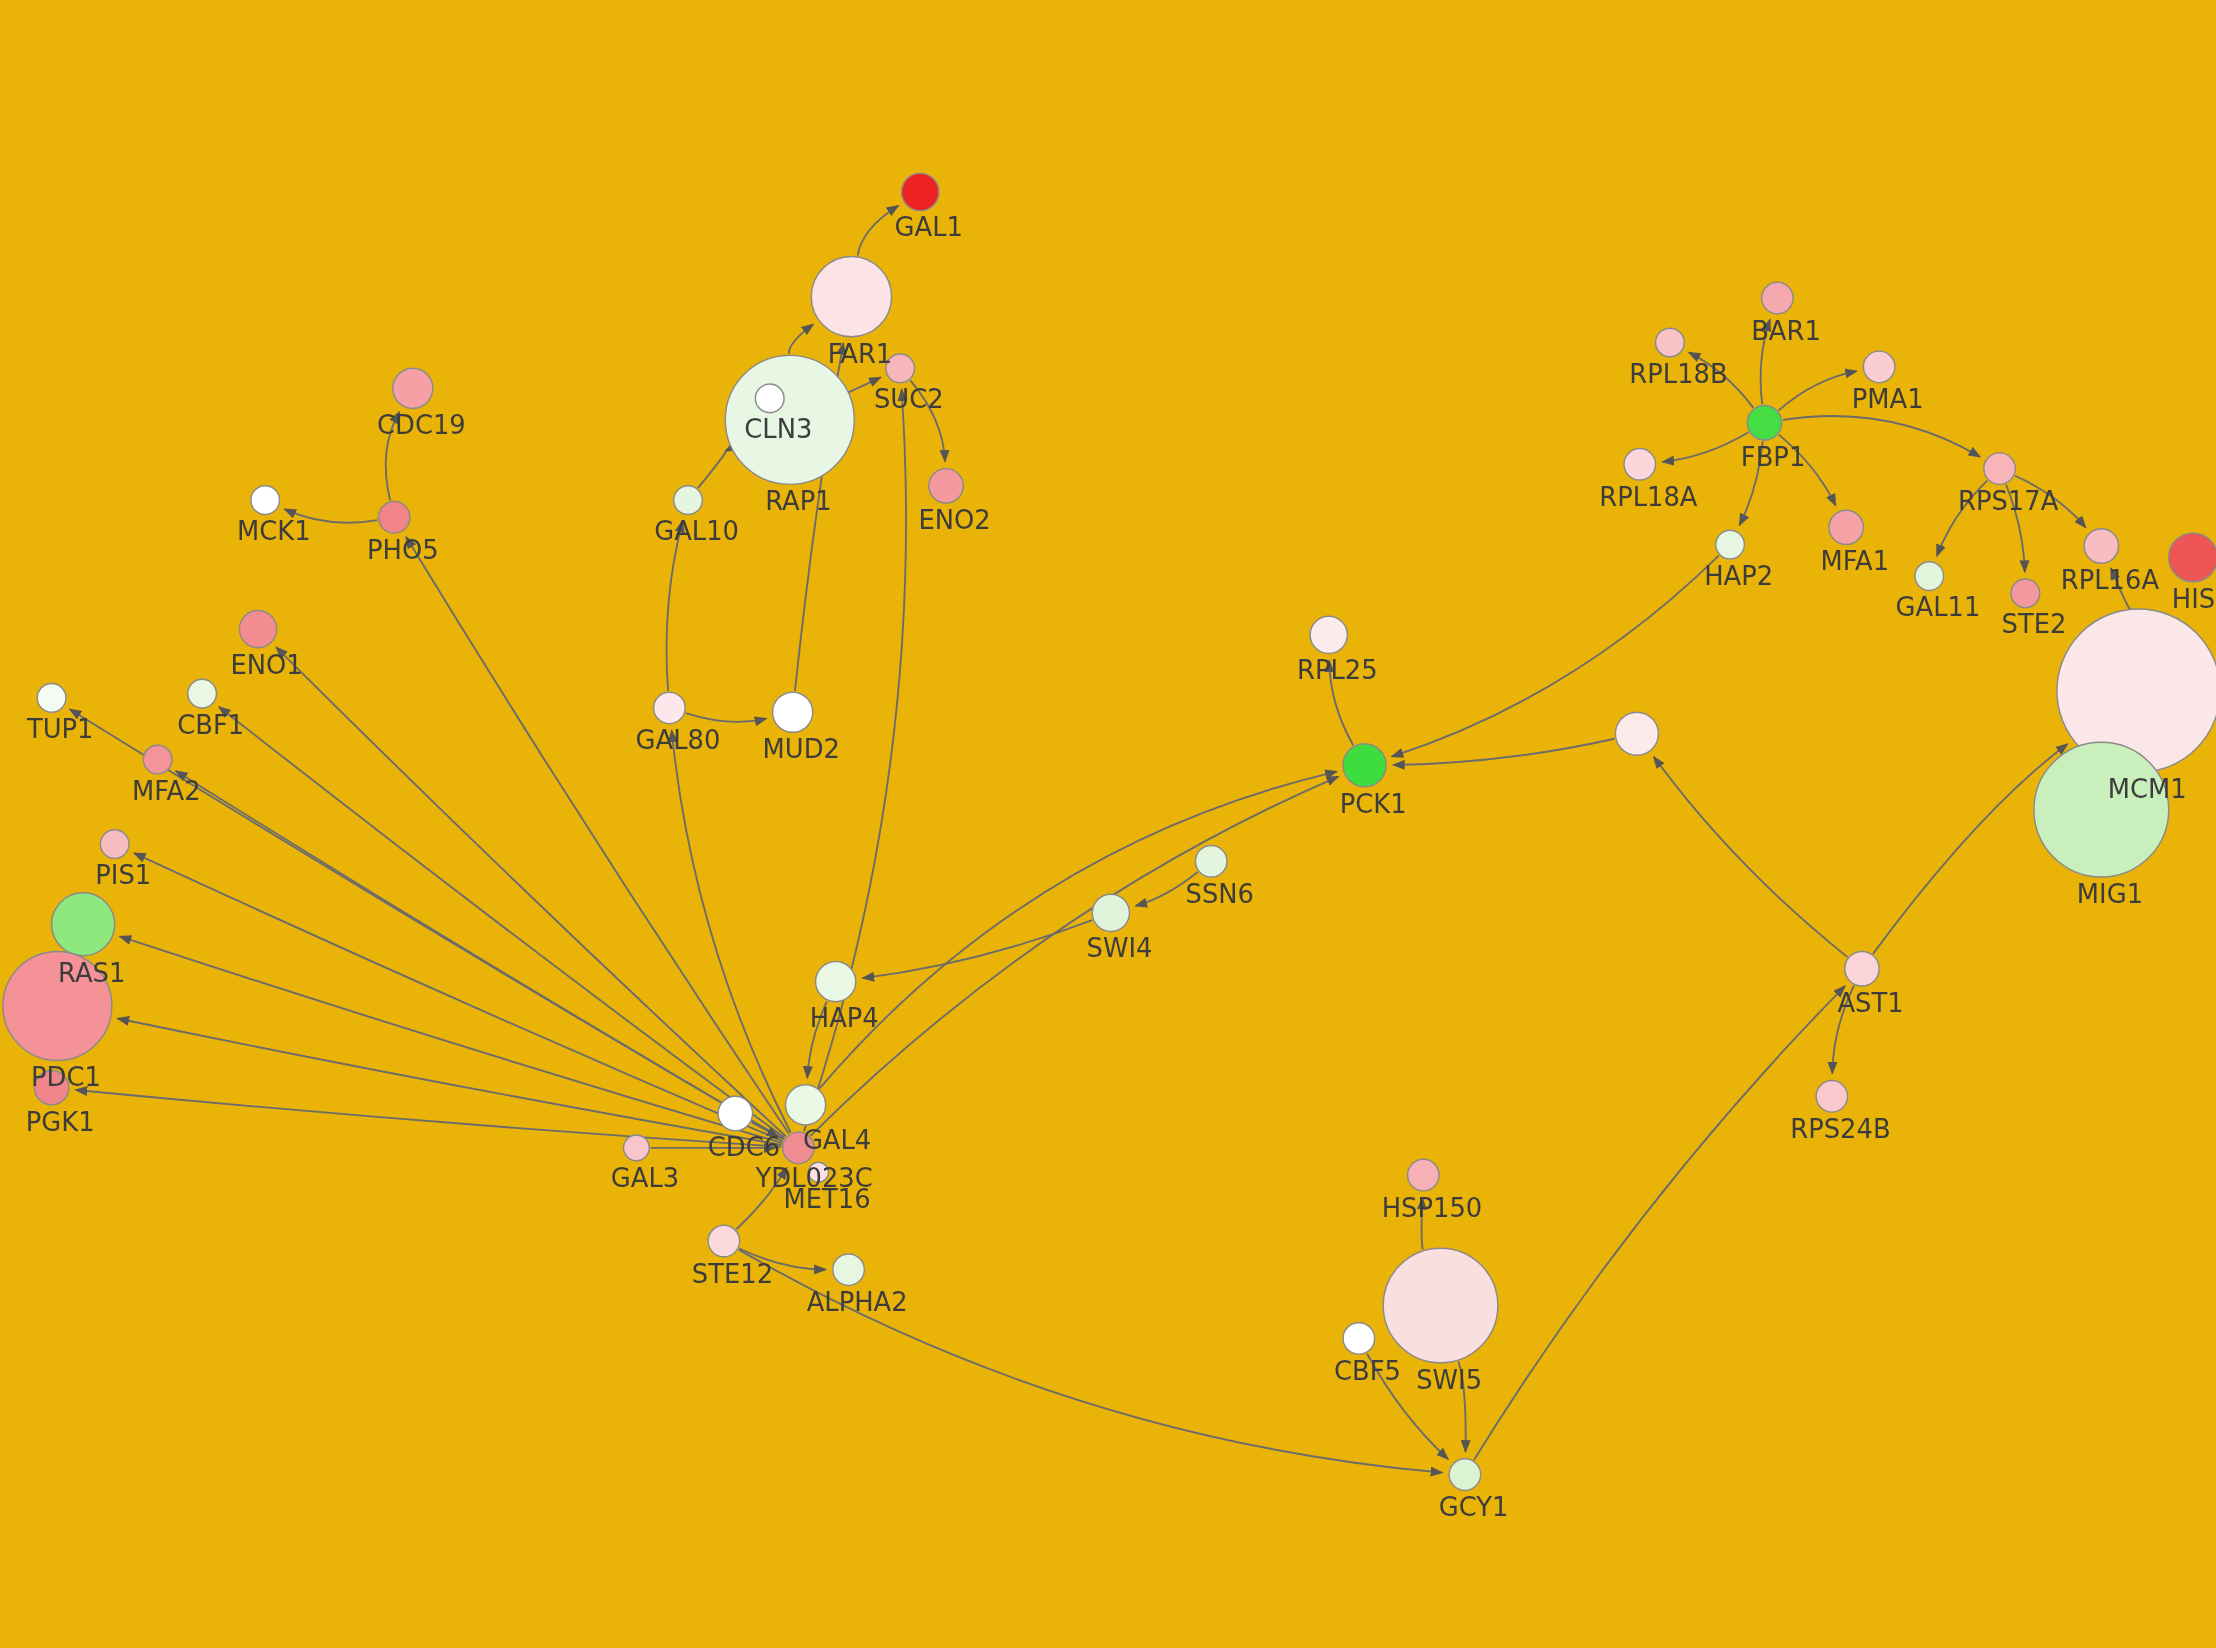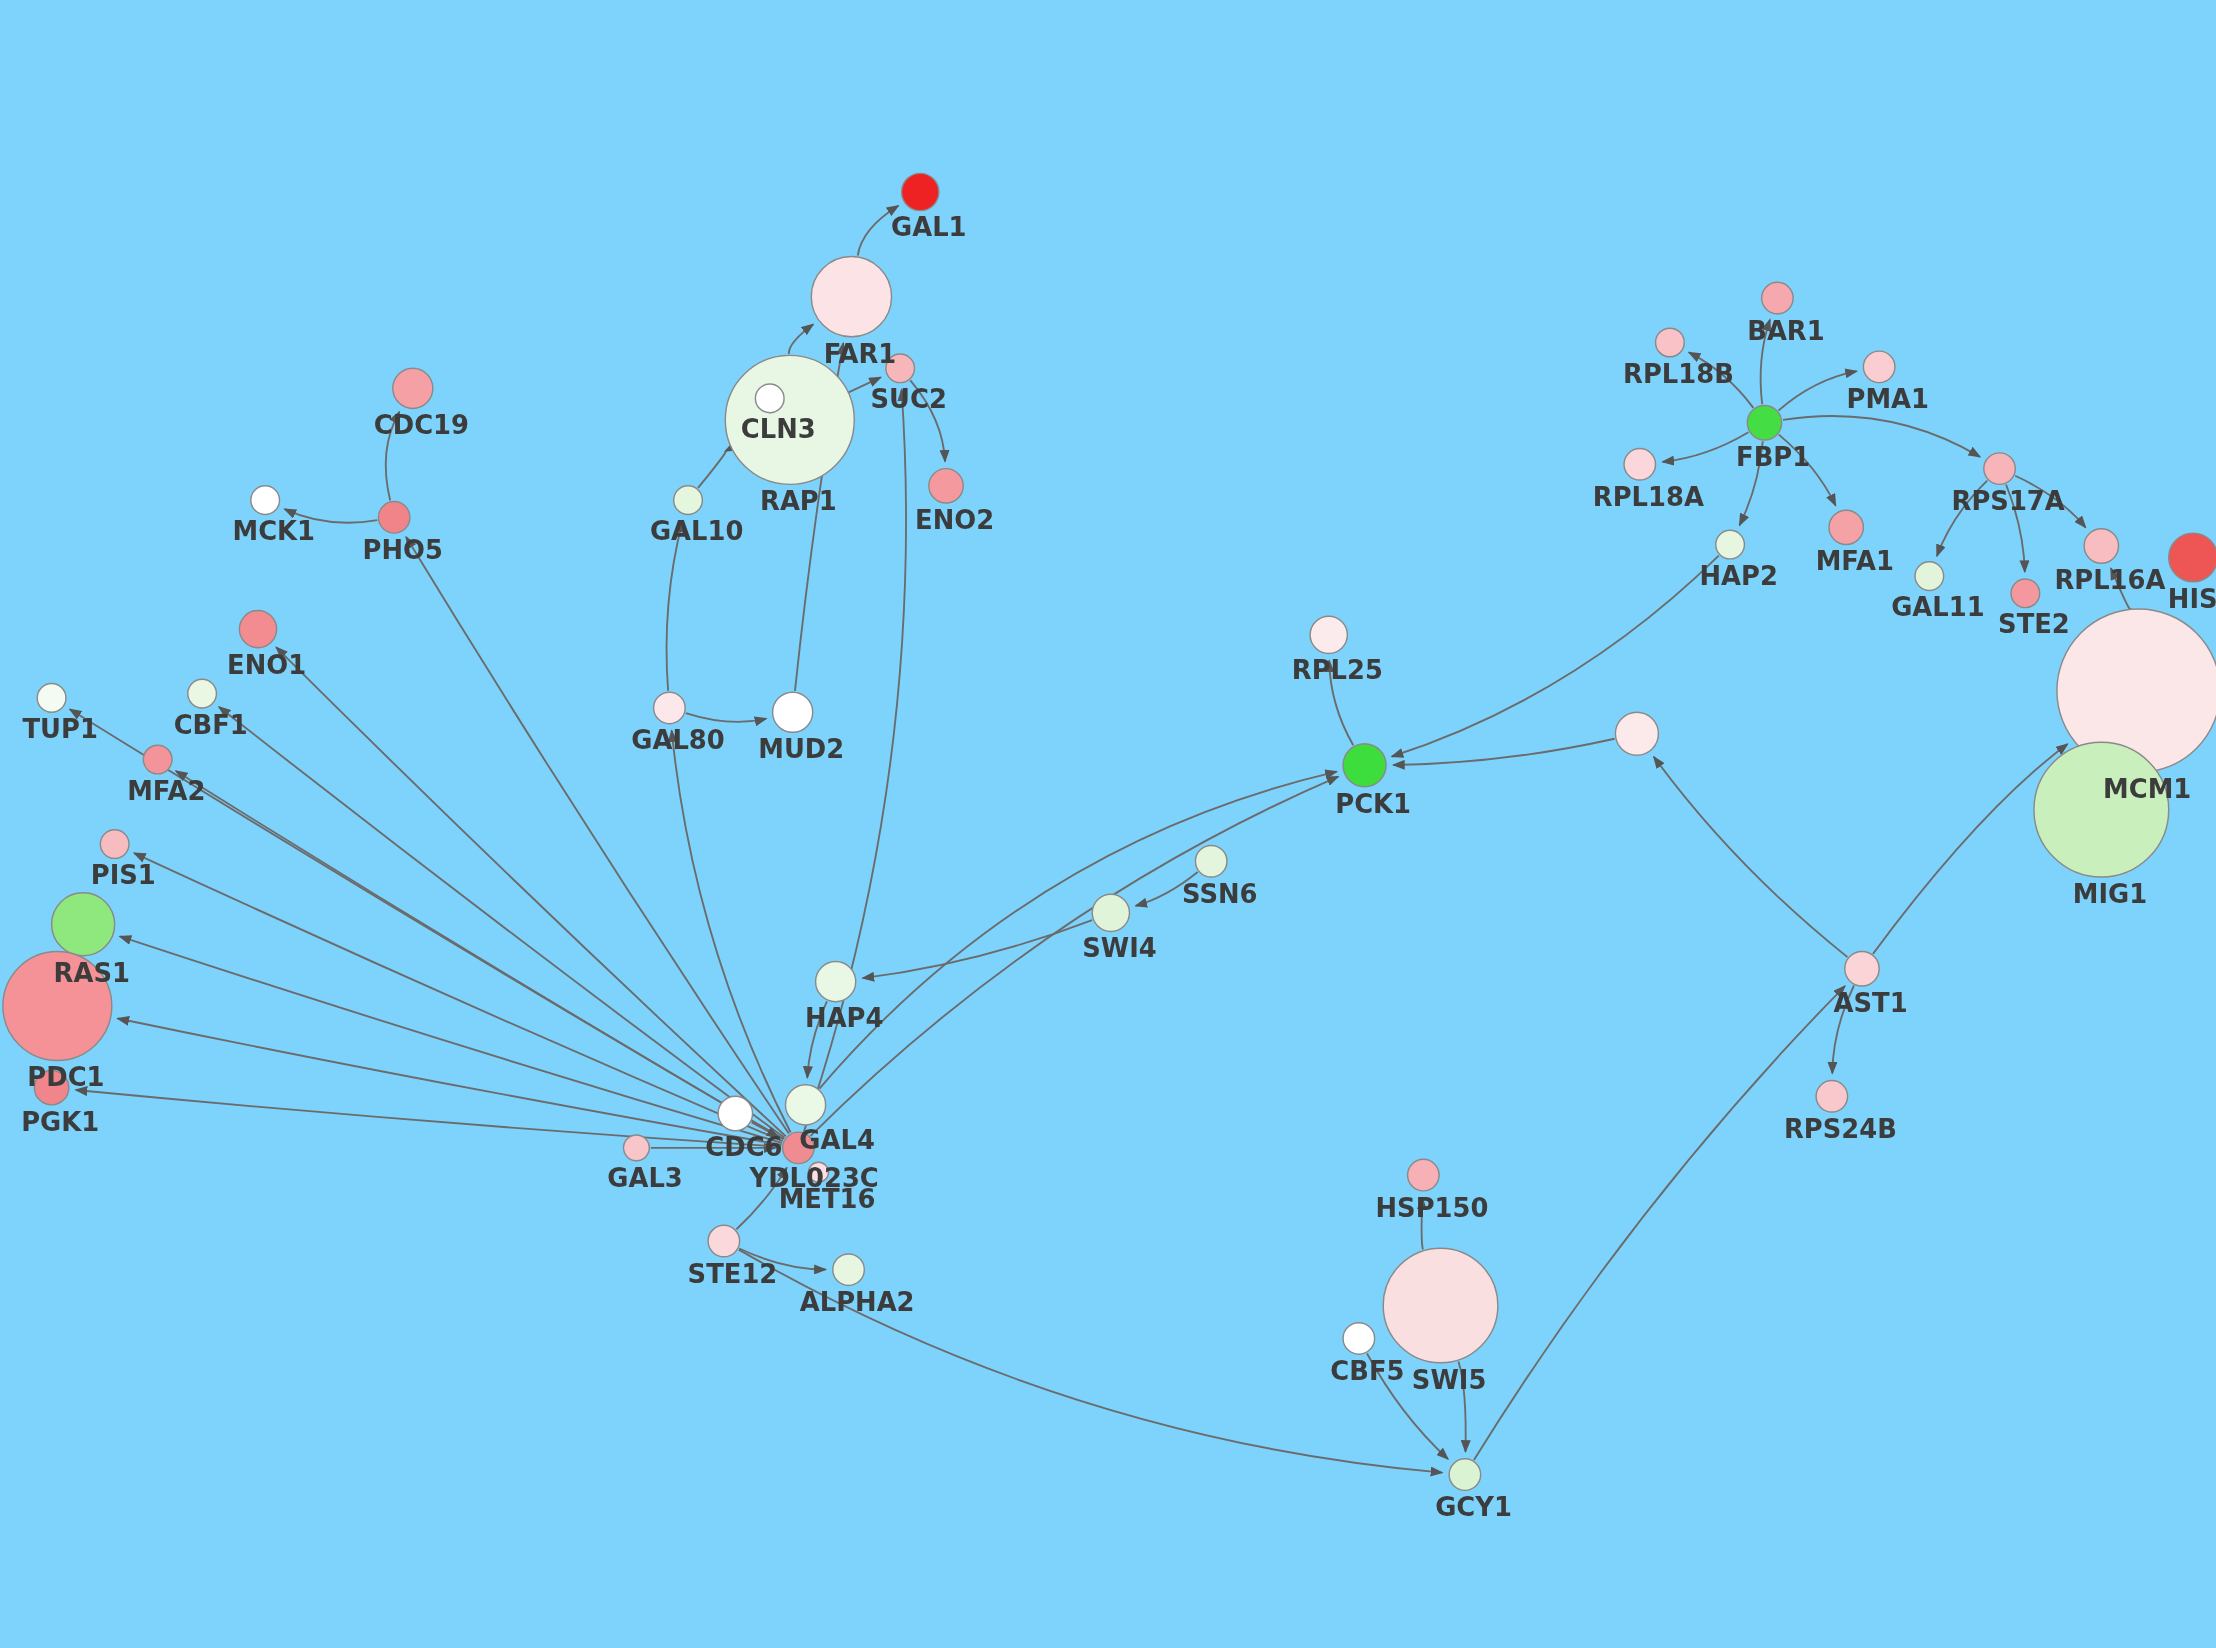--- a/index.html
+++ b/index.html
@@ -5,23 +5,22 @@
   html, body {
     margin: 0;
     padding: 0;
     background: #ffffff;
     font-family: "DejaVu Sans", "Liberation Sans", sans-serif;
   }
   .canvas {
     position: relative;
     width: 2216px;
     height: 1648px;
-    background: #7dd3fc;
+    background: #eab308;
     overflow: hidden;
-    font-weight: bold;
   }
   svg { display: block; width: 100%; height: 100%; }
   .edge { fill: none; }
   .node { cursor: pointer; }
   .node-label {
     pointer-events: none;
     user-select: none;
   }
 </style>
 </head>

